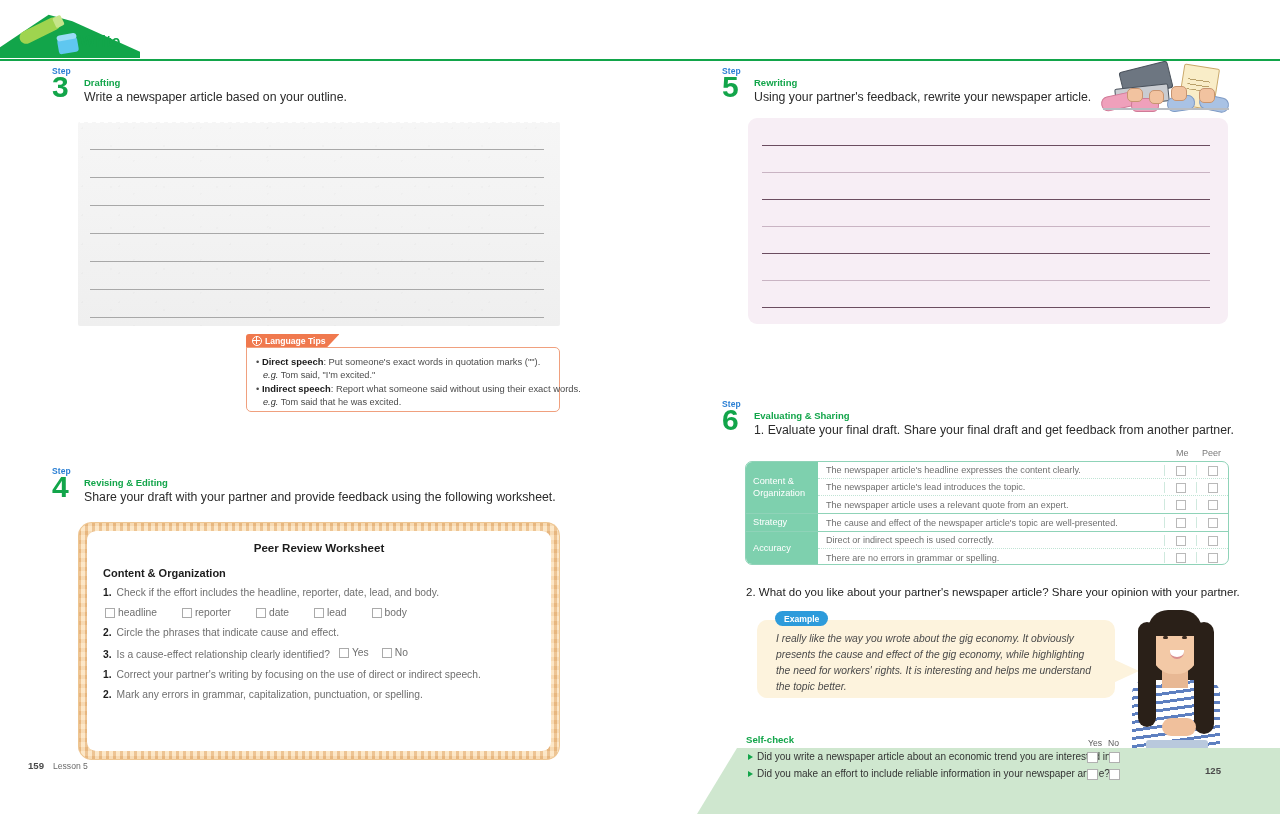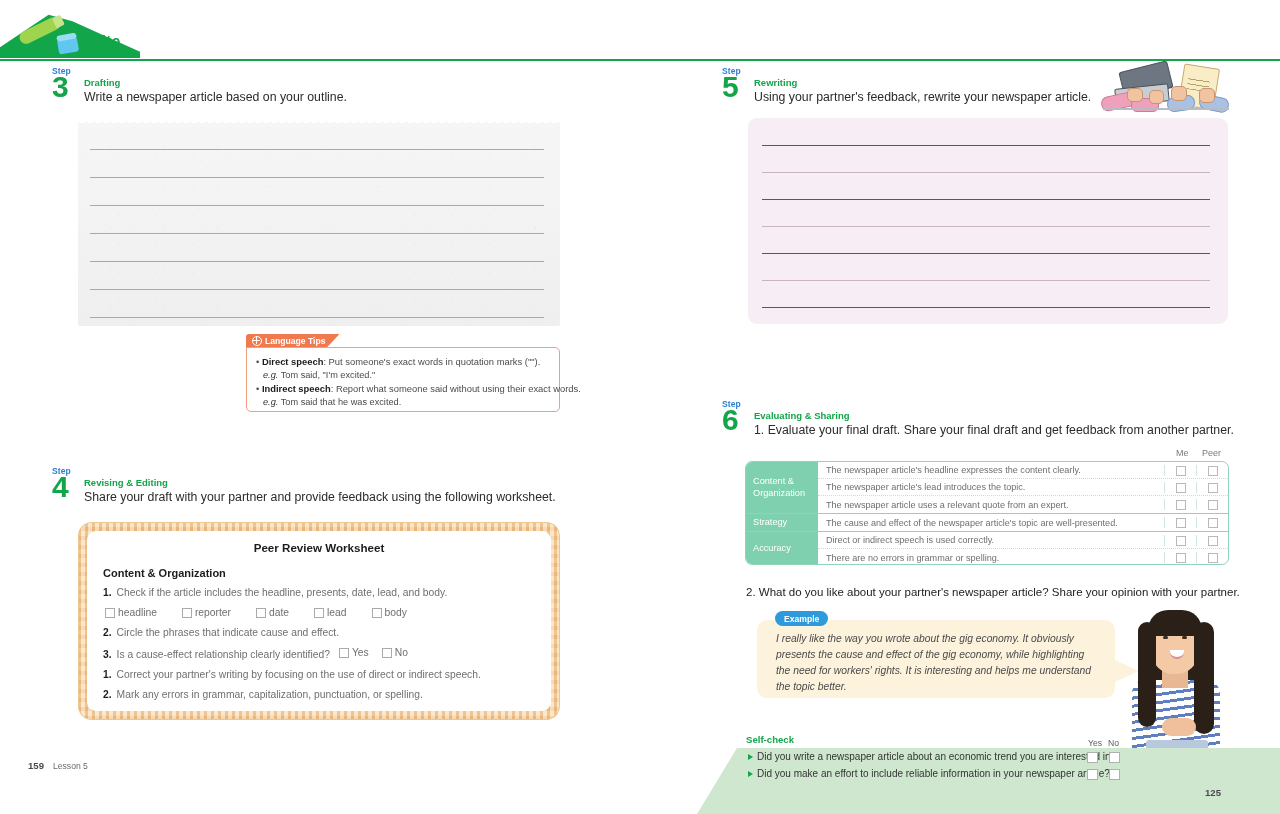--- a/index.html
+++ b/index.html
@@ -235,21 +235,21 @@
   }
   .sc-title{position:absolute;font-size:9.6px;font-weight:bold;color:#12a54a;}
   .sc-yn{position:absolute;font-size:8.6px;color:#5a5a5a;}
   .sc-item{position:absolute;font-size:10px;color:#333;white-space:nowrap;display:flex;align-items:center;gap:4px;}
   .sc-arrow{width:0;height:0;border-top:3.2px solid transparent;border-bottom:3.2px solid transparent;border-left:5px solid #12a54a;flex:none;}
   .sc-cb{position:absolute;width:9px;height:9px;border:1px solid #b0b0b0;background:#fff;}
 
   
   .pg-left{position:absolute;left:28px;top:760px;font-size:9.6px;color:#4a4a4a;font-weight:bold;}
   .pg-lesson{position:absolute;left:53px;top:761px;font-size:8.6px;color:#6a6a6a;}
-  .pg-right{position:absolute;left:1205px;top:765px;font-size:9.6px;color:#4a4a4a;font-weight:bold;margin-top:22px;}
+  .pg-right{position:absolute;left:1205px;top:765px;font-size:9.6px;color:#4a4a4a;font-weight:bold;}
 </style>
 </head>
 <body>
 
 <div class="page">
 
   <div class="hdr-hill">
     <div class="tri"></div>
     <div class="pencil"></div>
     <div class="eraser"></div>
@@ -295,28 +295,28 @@
     </div>
   </div>
 
   <div class="step" style="left:52px;top:466px;width:520px;height:46px;">
     <div class="step-word">Step</div>
     <div class="step-num">4</div>
     <div class="step-sub">Revising &amp; Editing</div>
     <div class="step-desc">Share your draft with your partner and provide feedback using the following worksheet.</div>
   </div>
 
-  <div class="pr-outer" style="left:78px;top:522px;width:482px;height:198px;">
+  <div class="pr-outer" style="left:78px;top:522px;width:482px;height:238px;">
     <div class="pr-inner">
       <div class="pr-title">Peer Review Worksheet</div>
       <div class="pr-h">Content &amp; Organization</div>
 
       <div class="pr-item">
         <span class="pr-no">1.</span>
-        <span>Check if the article includes the headline, presents, date, lead, and body.</span>
+        <span>Check if the effort includes the headline, reporter, date, lead, and body.</span>
       </div>
       <div class="cb-row">
         <span>
             <i class="cb"></i>
             <span>headline</span>
           </span>
         <span>
             <i class="cb"></i>
             <span>reporter</span>
           </span>

